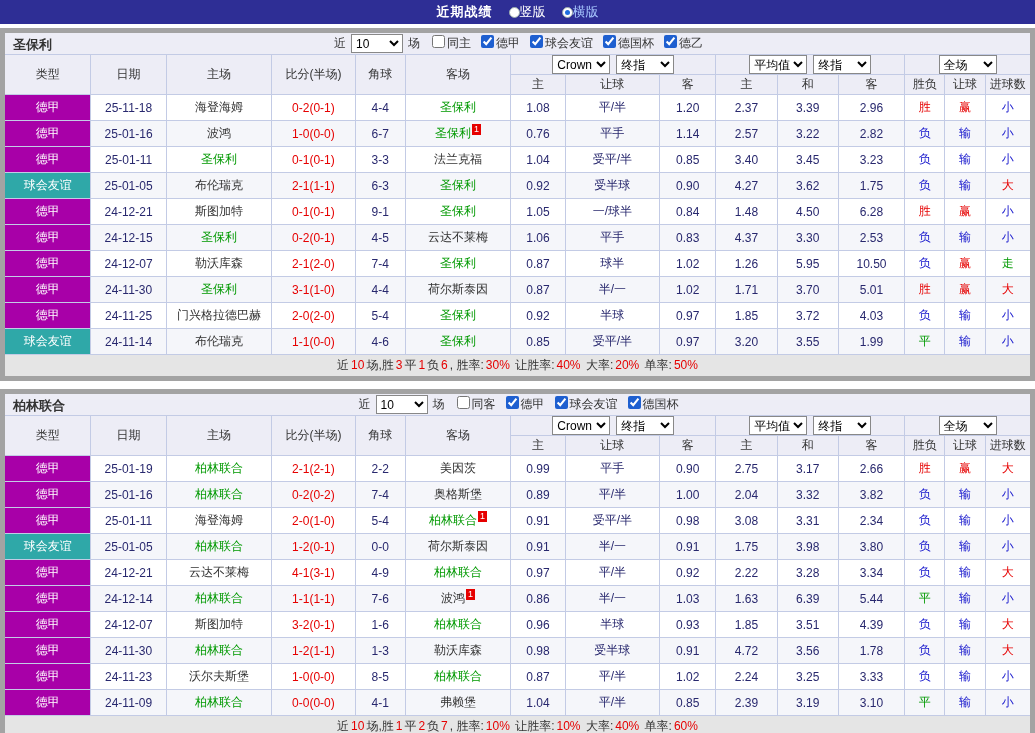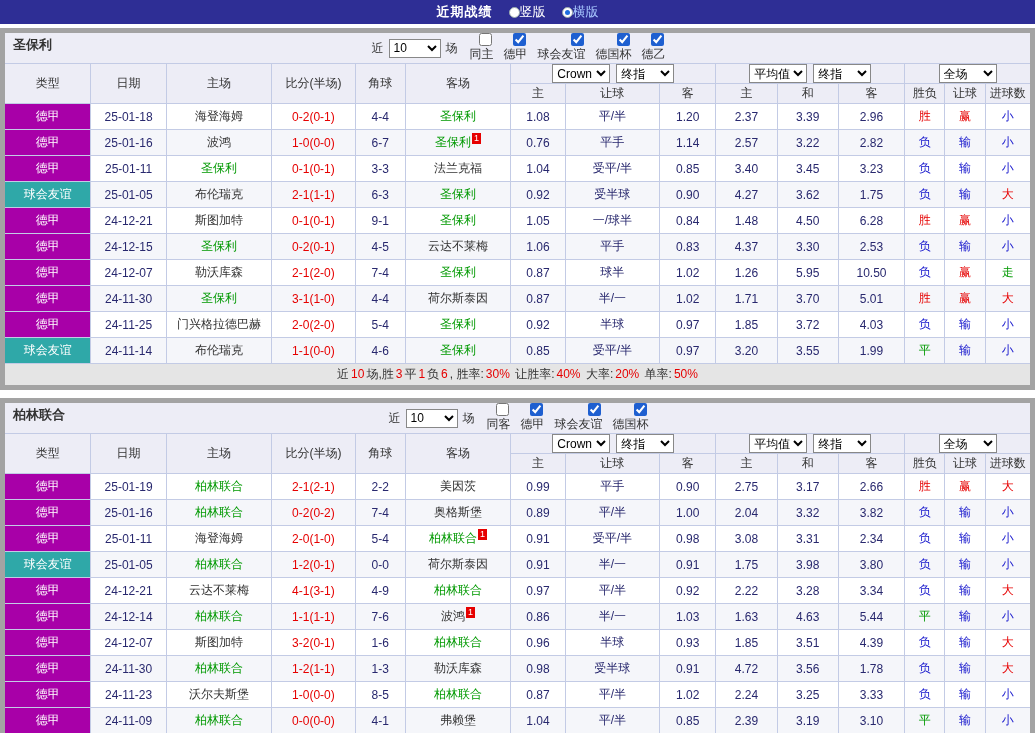--- a/index.html
+++ b/index.html
@@ -49,21 +49,21 @@
     white-space: nowrap;
     padding: 0 1px;
   }
   tr.teamrow td { background: var(--hdr, #ededf6); height: 24px; position: relative; }
   .team-name {
     position: absolute; left: 8px; top: 0; line-height: 24px;
     font-weight: bold; font-size: 13px; color: #333;
   }
   .filters { display: flex; align-items: center; justify-content: center; width: 100%; }
   .filters > span { margin: 0 2px; }
-  .filters label.cb { margin-left: 10px; display: inline-flex; align-items: flex-end; cursor: pointer; flex-direction: column; }
+  .filters label.cb { margin-left: 10px; display: inline-flex; align-items: flex-start; cursor: pointer; }
   .filters input[type=checkbox] { width: 13px; height: 13px; margin-right: 2px; accent-color: #1e5fd0; }
   select { font-family: inherit; font-size: 12px; height: 19px; background: #fff; border: 1px solid #888; }
   .count-select { width: 52px; margin: 0 3px; }
   .hsel { margin: 0 3px; min-width: 58px; }
 
   tr.heada td, tr.headb td { background: var(--hdr, #ededf6); color: #333; height: 20px; }
   td.selcell { padding: 1px 0; }
 
   tr.datarow td { background: #fff; }
   tr.datarow.alt td { background: var(--alt, #f5f6fa); }
@@ -165,21 +165,21 @@
           <td>客</td>
           <td>主</td>
           <td>和</td>
           <td>客</td>
           <td>胜负</td>
           <td>让球</td>
           <td>进球数</td>
         </tr>
         <tr class="datarow">
           <td class="league" style="background: rgb(168, 0, 168);">德甲</td>
-          <td class="num">25-01-18</td>
+          <td class="num">25-11-18</td>
           <td class="teamcell"><span class="tname">海登海姆</span></td>
           <td class="score">0-2(0-1)</td>
           <td class="num">4-4</td>
           <td class="teamcell"><span class="tname green">圣保利</span></td>
           <td class="num">1.08</td>
           <td class="num">平/半</td>
           <td class="num">1.20</td>
           <td class="num">2.37</td>
           <td class="num">3.39</td>
           <td class="num">2.96</td>
@@ -502,21 +502,21 @@
           <td class="league" style="background: rgb(168, 0, 168);">德甲</td>
           <td class="num">24-12-14</td>
           <td class="teamcell"><span class="tname green">柏林联合</span></td>
           <td class="score">1-1(1-1)</td>
           <td class="num">7-6</td>
           <td class="teamcell"><span class="tname">波鸿</span><sup class="rbadge">1</sup></td>
           <td class="num">0.86</td>
           <td class="num">半/一</td>
           <td class="num">1.03</td>
           <td class="num">1.63</td>
-          <td class="num">4.63</td>
+          <td class="num">6.39</td>
           <td class="num">5.44</td>
           <td class="c-green">平</td>
           <td class="c-blue">输</td>
           <td class="c-blue">小</td>
         </tr>
         <tr class="datarow">
           <td class="league" style="background: rgb(168, 0, 168);">德甲</td>
           <td class="num">24-12-07</td>
           <td class="teamcell"><span class="tname">斯图加特</span></td>
           <td class="score">3-2(0-1)</td>

